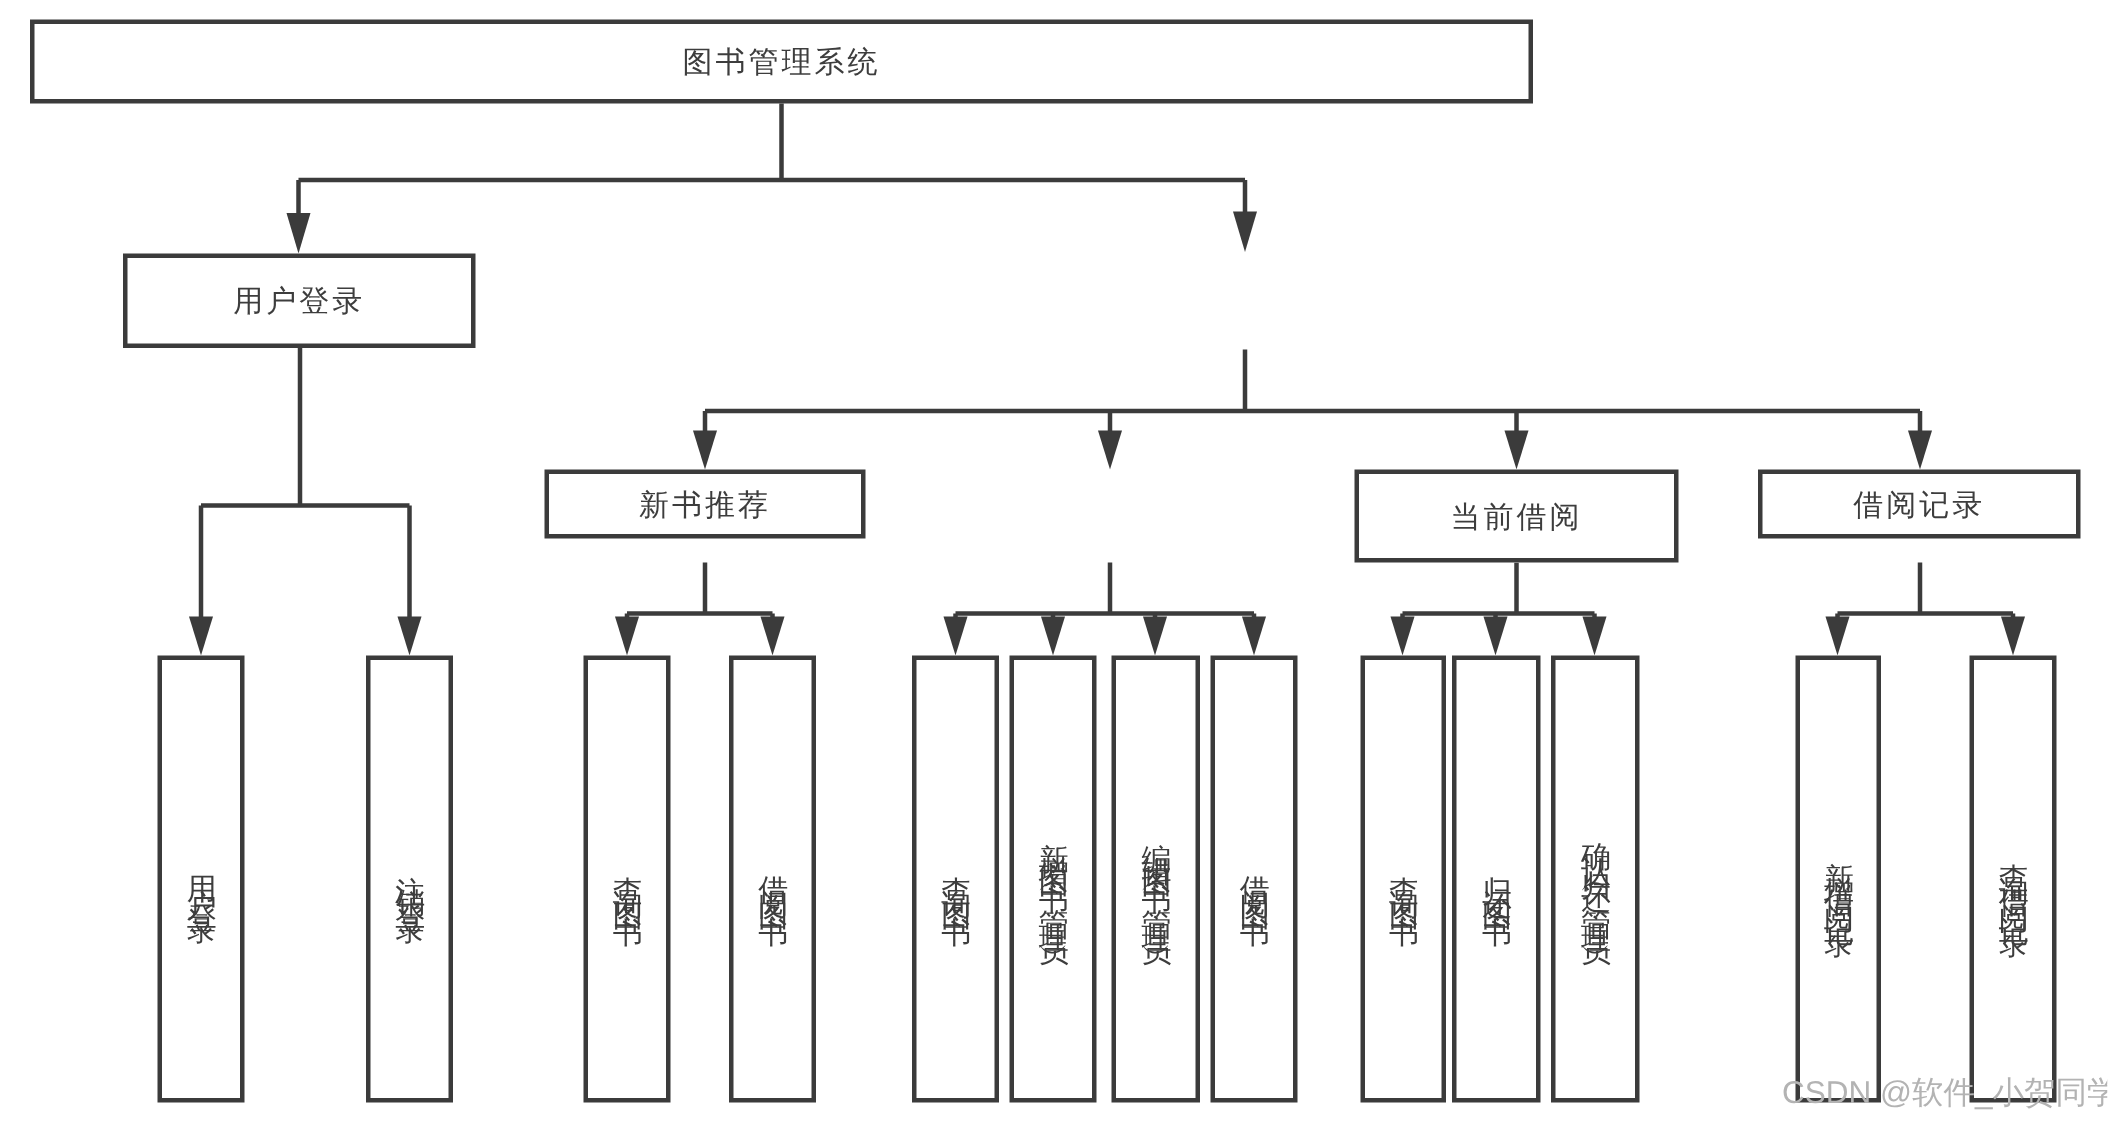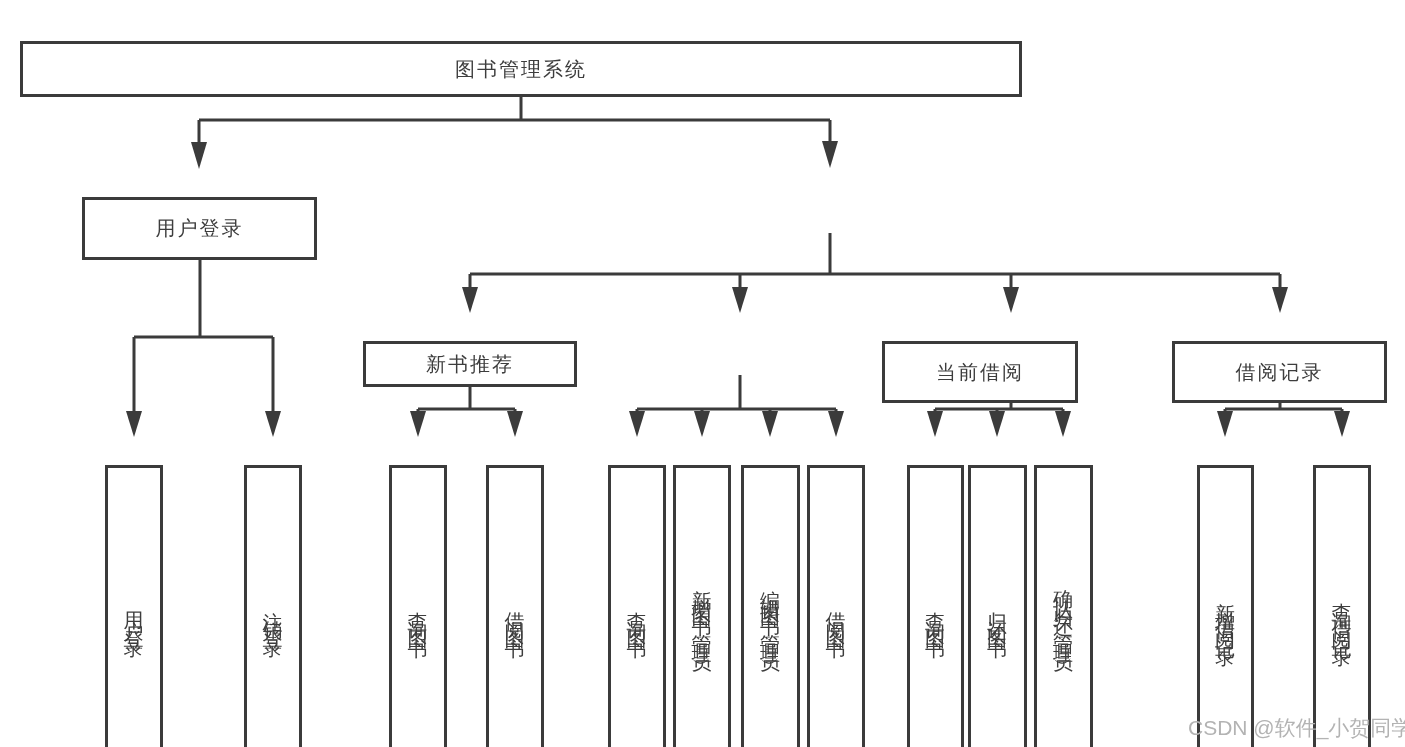--- a/index.html
+++ b/index.html
@@ -22,21 +22,20 @@
   .box {
     position: absolute;
     box-sizing: border-box;
     border: 3px solid #3b3b3b;
     background: #ffffff;
     display: flex;
     align-items: center;
     justify-content: center;
     z-index: 2;
     color: #3d3d3d;
-    margin-top: 28px;
   }
   .box.h span {
     font-size: 20px;
     letter-spacing: 2px;
     white-space: nowrap;
   }
   .box.v span {
     writing-mode: vertical-rl;
     text-orientation: mixed;
     font-size: 20px;
@@ -112,24 +111,24 @@
     <span>图书管理系统</span>
   </div>
 
   <div class="box h" style="left:82px;top:169px;width:235px;height:63px">
     <span>用户登录</span>
   </div>
 
   <div class="box h" style="left:363px;top:313px;width:214px;height:46px">
     <span>新书推荐</span>
   </div>
-  <div class="box h" style="left:882px;top:313px;width:196px;height:62px">
+  <div class="box h" style="left:903px;top:313px;width:216px;height:62px">
     <span>当前借阅</span>
   </div>
-  <div class="box h" style="left:1172px;top:313px;width:215px;height:62px">
+  <div class="box h" style="left:1172px;top:313px;width:215px;height:46px">
     <span>借阅记录</span>
   </div>
 
   <div class="box v" style="left:105px;top:437px;width:58px;height:298px">
     <span>用户登录</span>
   </div>
   <div class="box v" style="left:244px;top:437px;width:58px;height:298px">
     <span>注销登录</span>
   </div>
 

